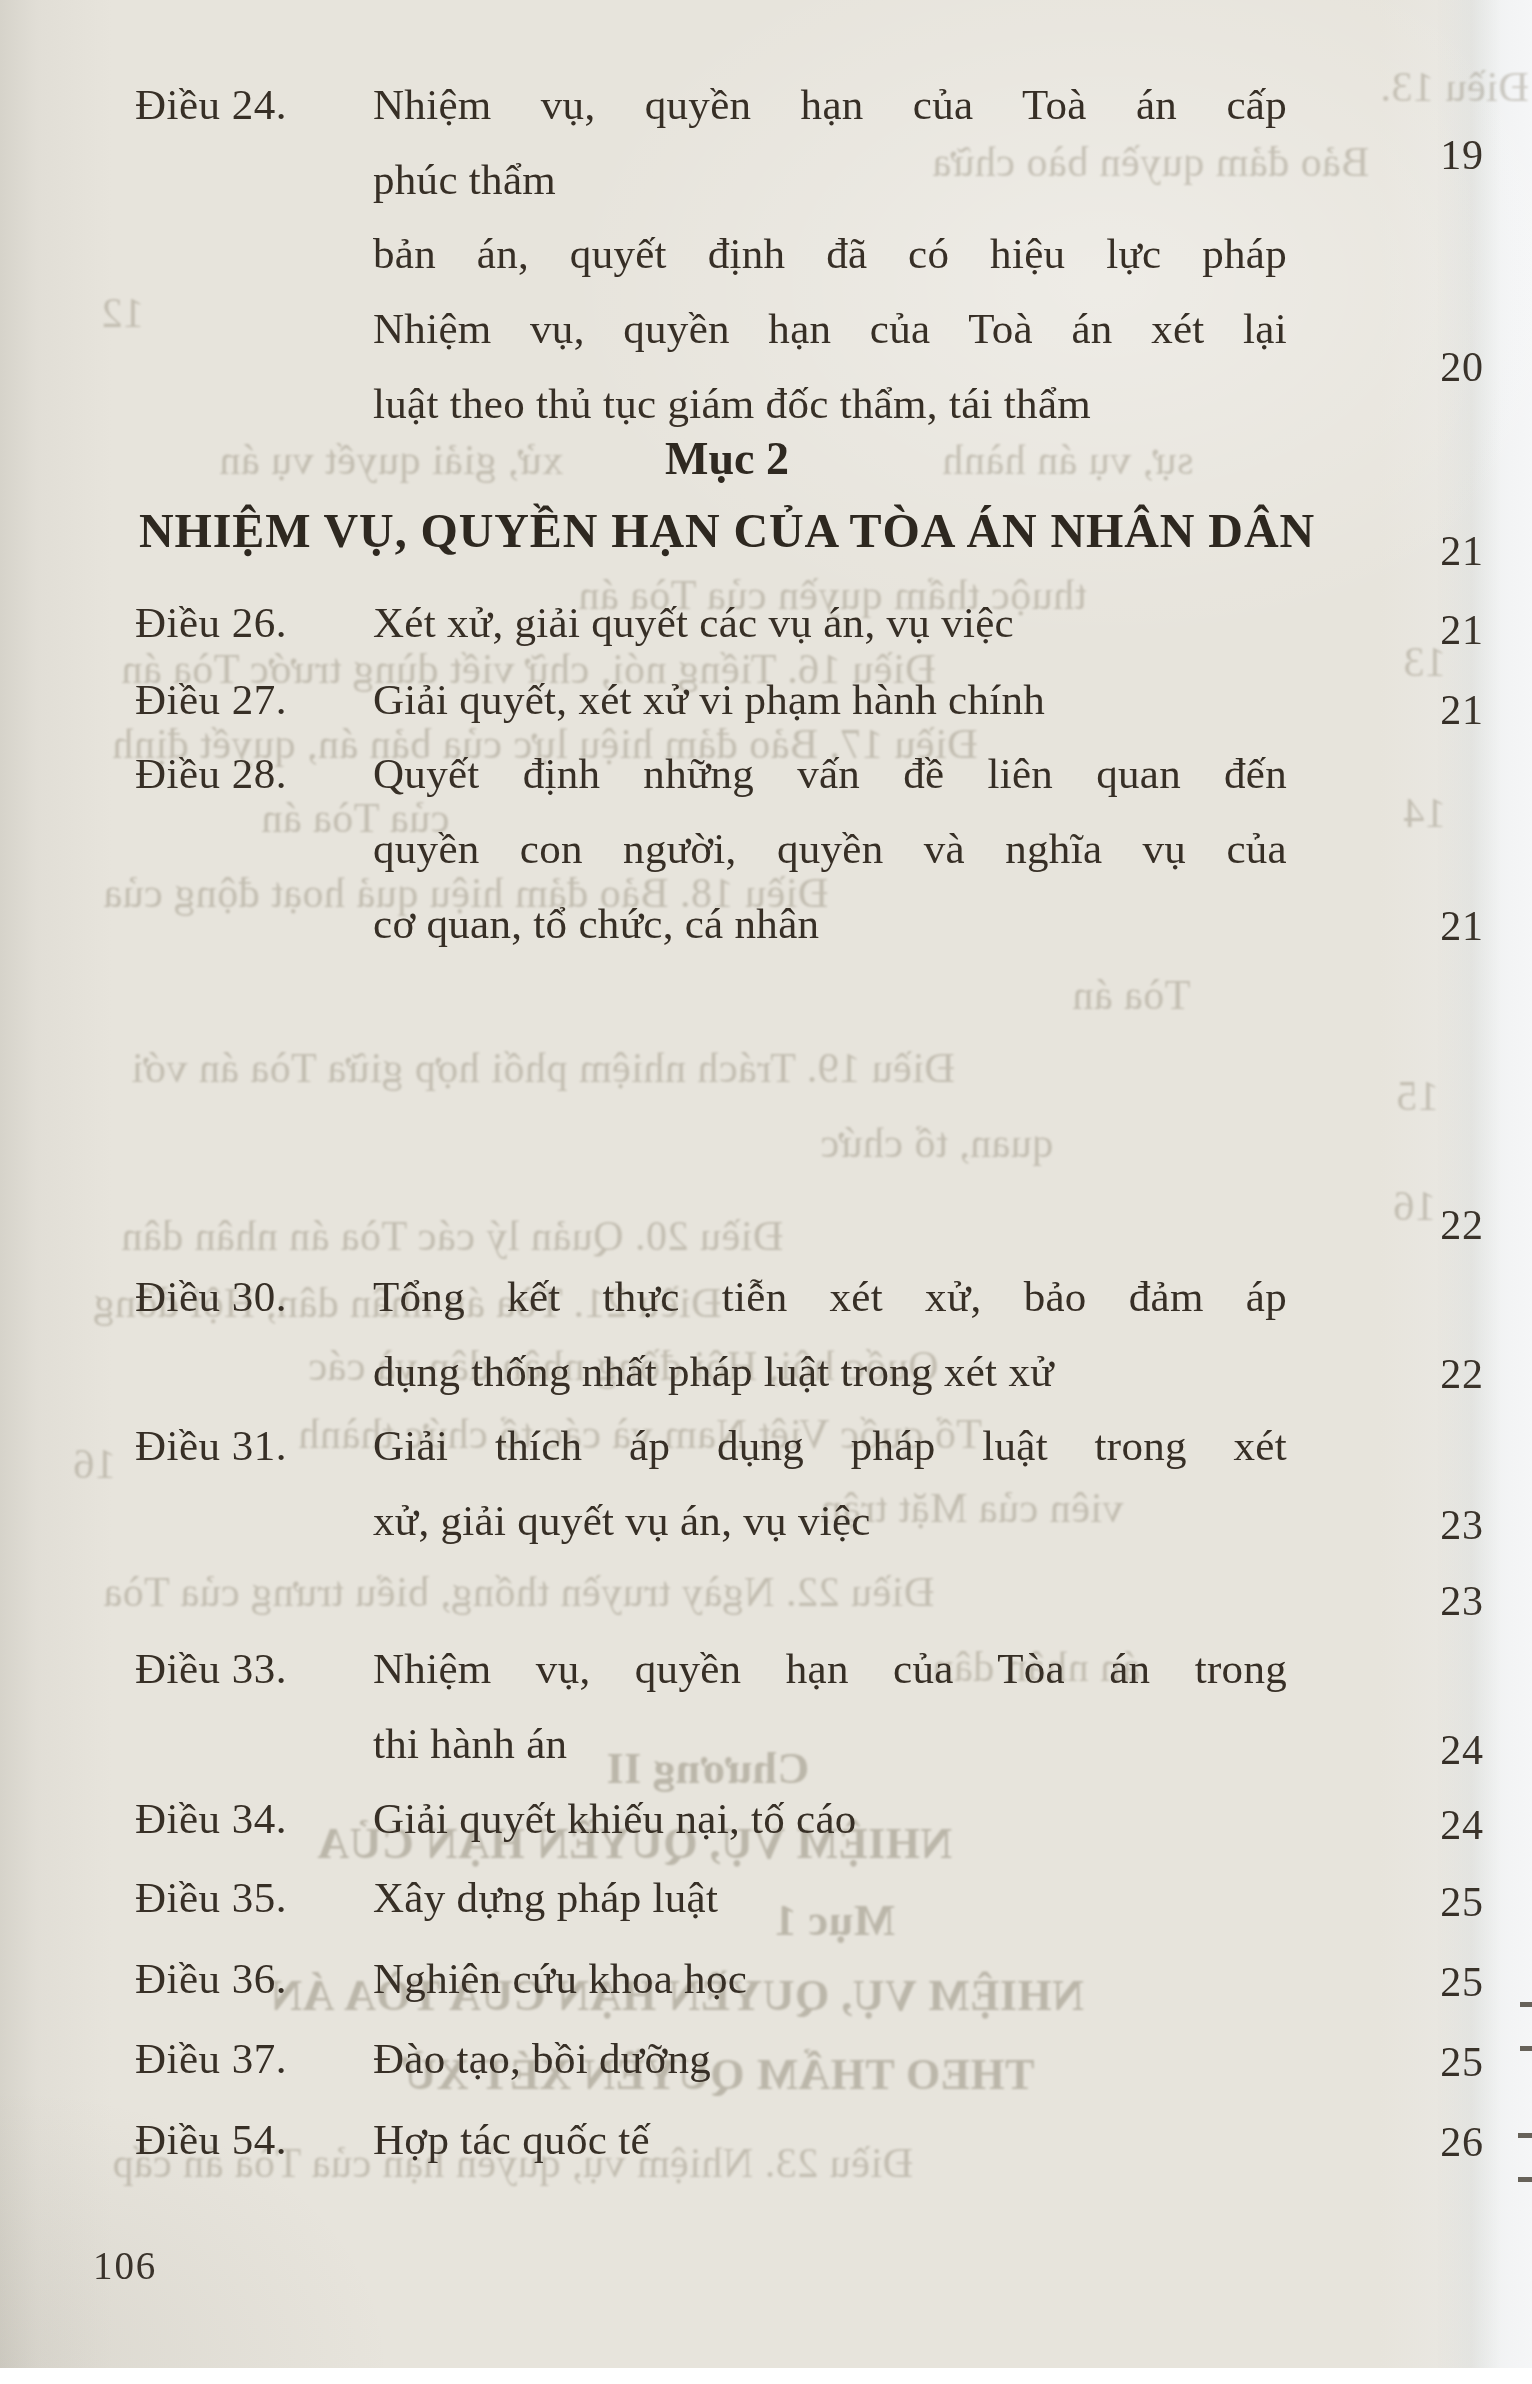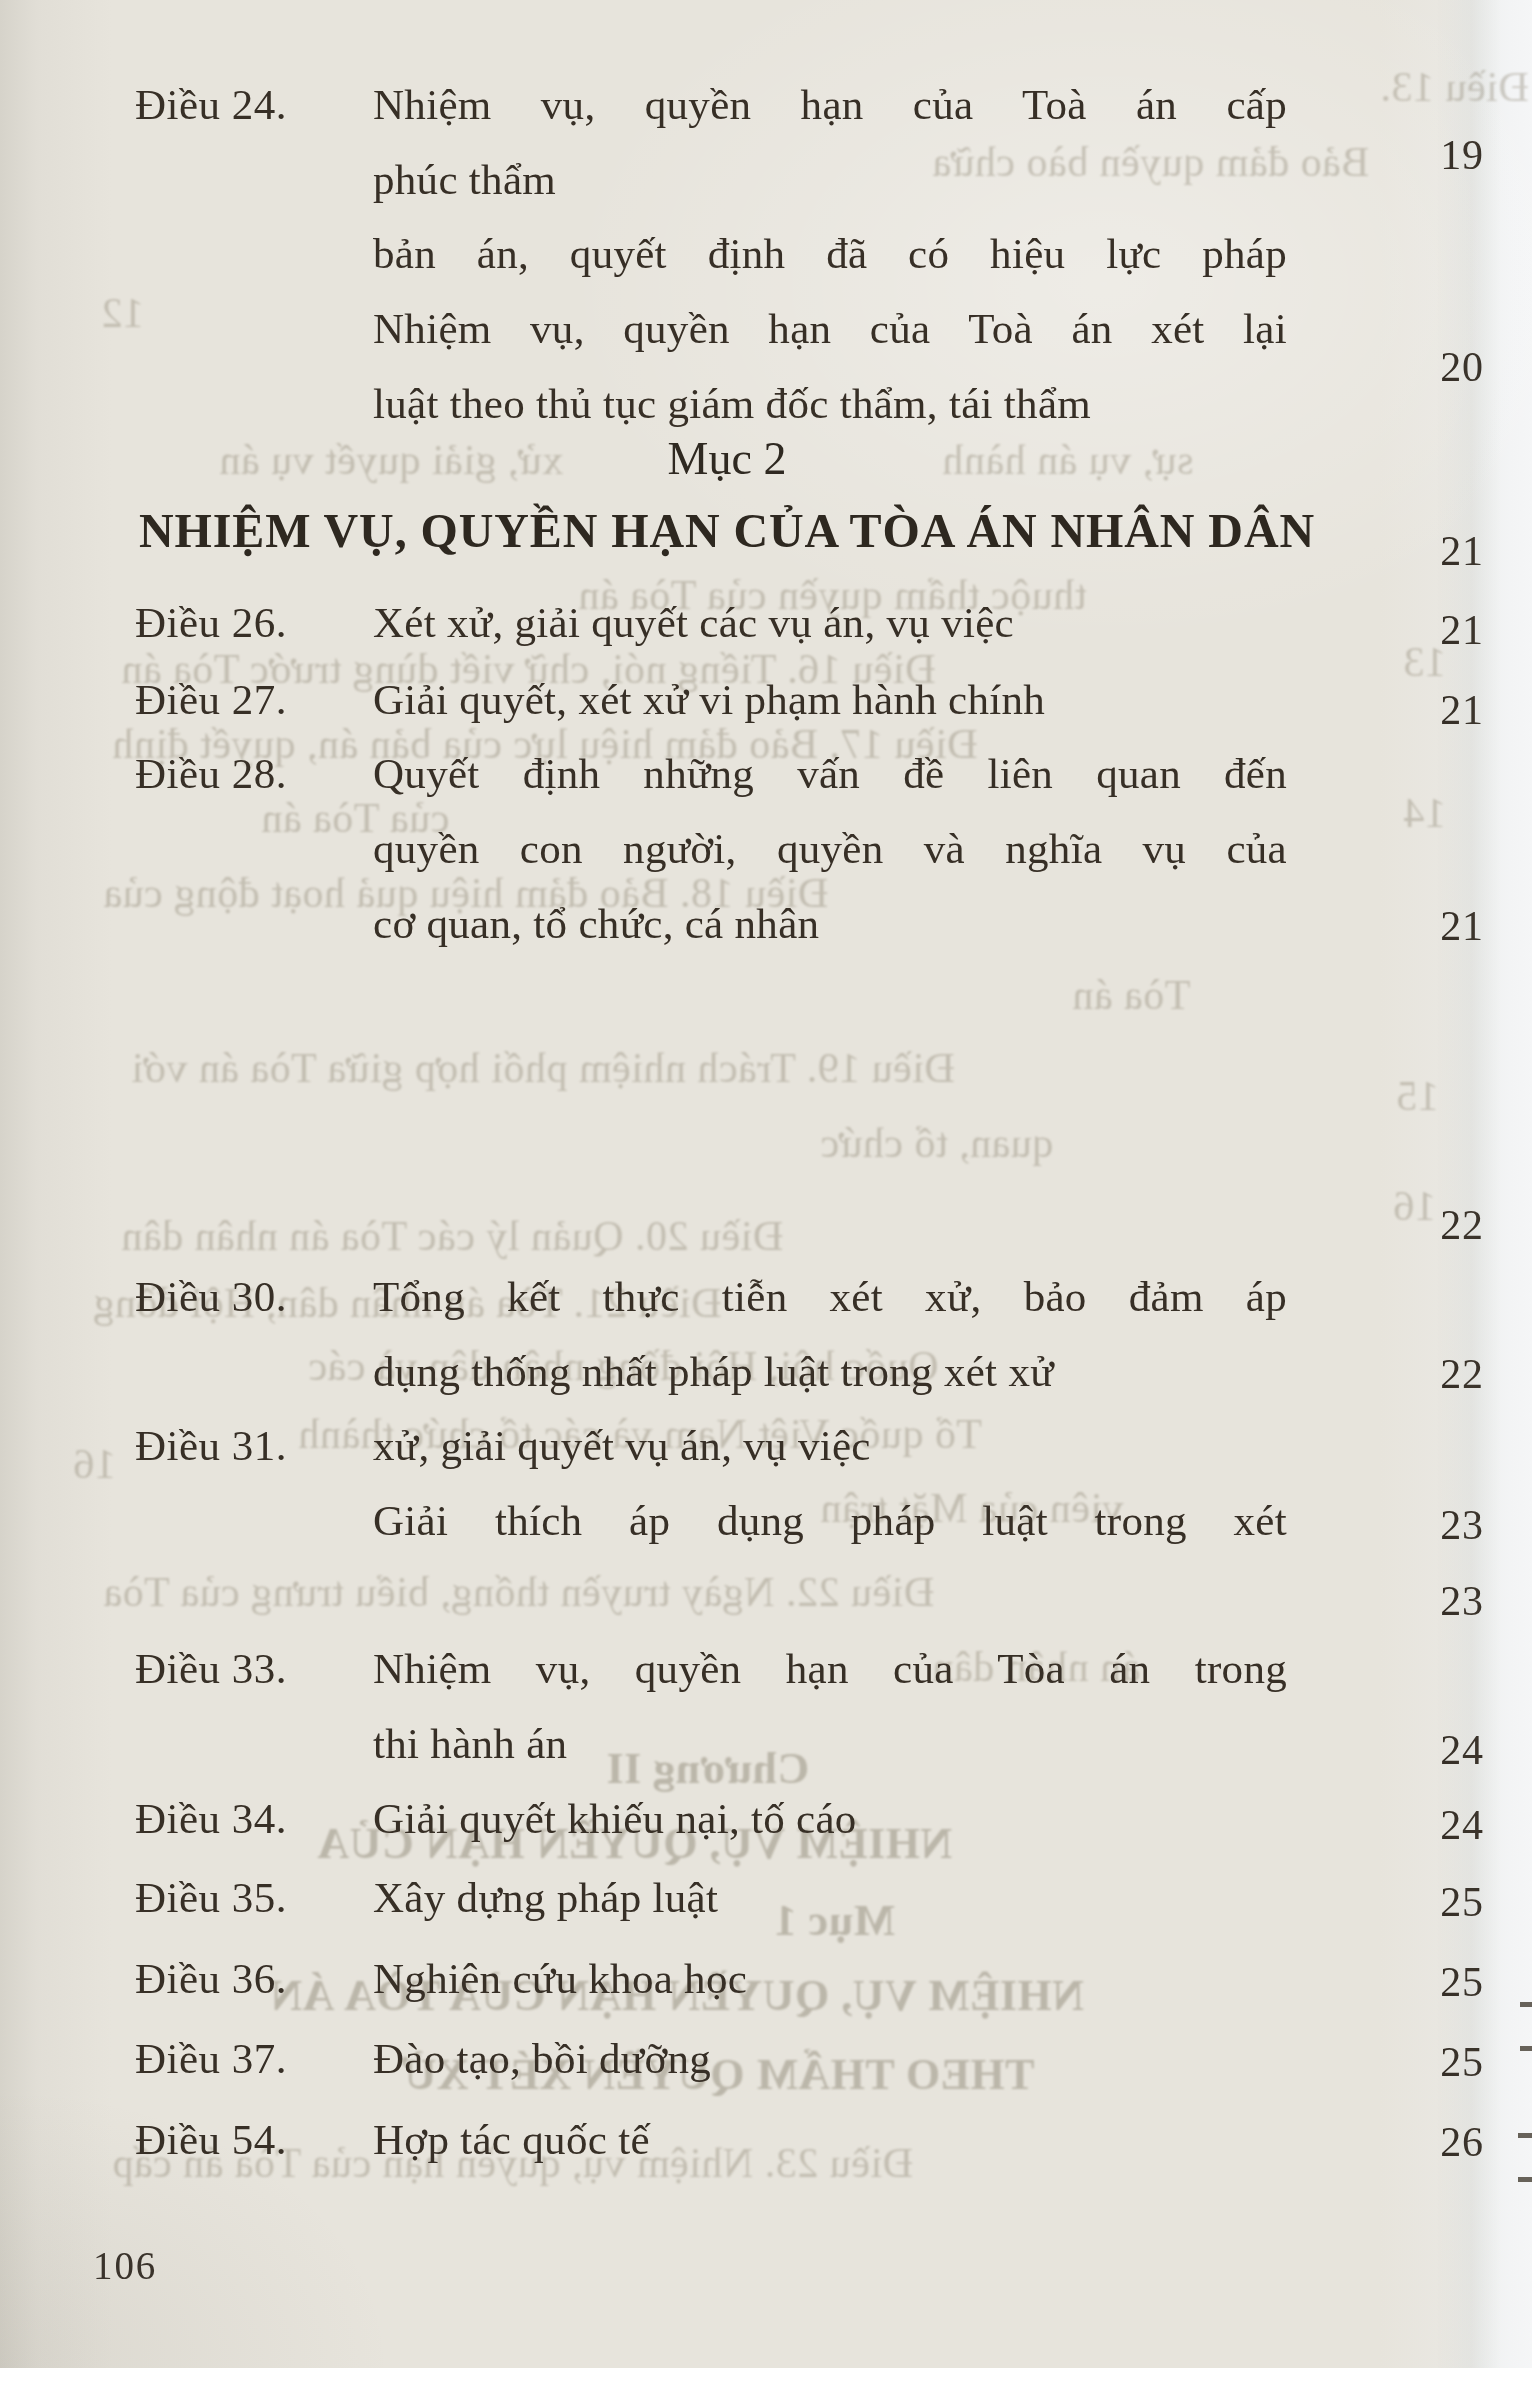--- a/index.html
+++ b/index.html
@@ -14,21 +14,21 @@
   .edge-shade{position:absolute;top:0;left:1436px;width:65px;height:2385px;
         background:linear-gradient(90deg,rgba(140,135,120,0) 0%,rgba(140,135,120,.10) 55%,rgba(140,135,120,0) 100%);}
   .entry{position:absolute;left:135px;width:1165px;font-size:43px;color:#372f26;}
   .lbl{position:absolute;left:0;top:0;width:238px;line-height:75px;white-space:nowrap;letter-spacing:0.5px;}
   .ttl{margin-left:238px;width:914px;}
   .ln{line-height:75px;letter-spacing:0.3px;}
   .stretch{text-align:justify;text-align-last:justify;}
   .pg{position:absolute;left:1305px;width:179px;text-align:right;font-size:42px;
       line-height:48px;color:#332c24;letter-spacing:0.9px;}
   .kicker{position:absolute;left:135px;width:1184px;text-align:center;font-size:46px;
-      font-weight:normal;color:#2f2921;line-height:56px;}
+      font-weight:bold;color:#2f2921;line-height:56px;}
   .sec-title{position:absolute;left:135px;width:1184px;text-align:center;font-size:48px;
       font-weight:bold;color:#2e2820;line-height:58px;letter-spacing:0.9px;white-space:nowrap;}
   .footer-num{position:absolute;left:93px;top:2243px;font-size:39px;color:#3a332b;letter-spacing:1.9px;}
   
   .ghost{position:absolute;transform:scaleX(-1);color:rgba(125,117,96,.34);
       font-size:42px;line-height:48px;white-space:nowrap;filter:blur(1.3px);letter-spacing:0.5px;}
   .gbold{font-weight:bold;color:rgba(122,114,94,.40);font-size:44px;}
   
   .frag{position:absolute;width:18.6px;height:39px;border:5.6px solid #453e33;border-left:none;
       border-radius:0 9.3px 9.3px 0;opacity:.8;}
@@ -125,22 +125,22 @@
     <div class="ttl">
       <div class="ln stretch">Tổng kết thực tiễn xét xử, bảo đảm áp</div>
       <div class="ln">dụng thống nhất pháp luật trong xét xử</div>
     </div>
   </div>
   <div class="pg" style="top:1350px">22</div>
 
   <div class="entry" style="top:1408px">
     <span class="lbl">Điều 31.</span>
     <div class="ttl">
+      <div class="ln stretch">Giải thích áp dụng pháp luật trong xét</div>
       <div class="ln">xử, giải quyết vụ án, vụ việc</div>
-      <div class="ln stretch">Giải thích áp dụng pháp luật trong xét</div>
     </div>
   </div>
   <div class="pg" style="top:1501px">23</div>
 
   <div class="pg" style="top:1577px">23</div>
 
   <div class="entry" style="top:1631px">
     <span class="lbl">Điều 33.</span>
     <div class="ttl">
       <div class="ln stretch">Nhiệm vụ, quyền hạn của Tòa án trong</div>

